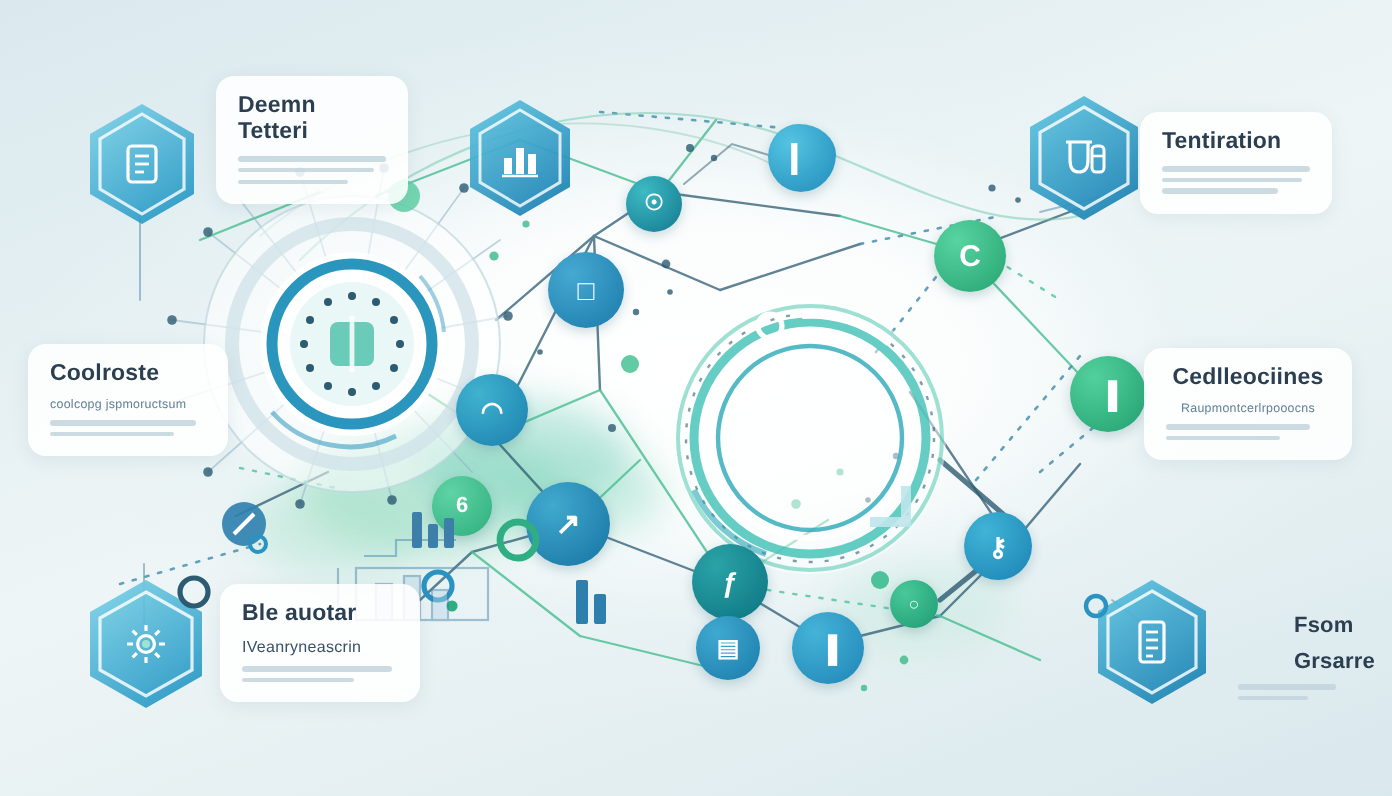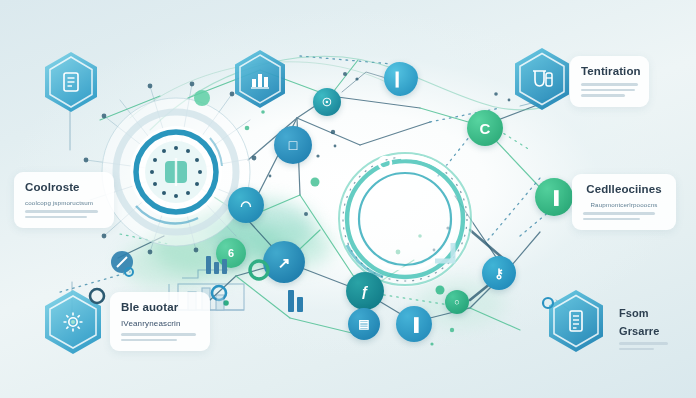--- a/index.html
+++ b/index.html
@@ -27,21 +27,21 @@
     position: absolute;
     background: rgba(255,255,255,0.88);
     border-radius: 9px;
     box-shadow: 0 2px 9px rgba(70,120,140,0.10);
     padding: 9px 11px 10px 11px;
   }
   .card .h {
     font-size: 11.5px; font-weight: bold; color: #2c3f50;
     letter-spacing: .1px; line-height: 1.15; margin-bottom: 5px;
   }
-  .card .h.two { font-size: 11px; }
+  .card .h.two { font-size: 11px; margin-left: 28px; }
   .card .sub {
     font-size: 6.2px; font-weight: normal; color: #5f7f93;
     letter-spacing: .15px; margin-bottom: 4px;
   }
   .lines { display: flex; flex-direction: column; gap: 3.2px; }
   .ln { height: 2.4px; border-radius: 2px; background: #c3d3dc; opacity: .85; }
 
   
   .hex { position: absolute; }
   .hex .glyph {
@@ -435,41 +435,49 @@
       <rect x="10" y="20" width="66" height="26"></rect>
       <line x1="10" y1="46" x2="76" y2="46"></line>
       <rect x="20" y="28" width="8" height="18" fill="#b9d7e4"></rect>
       <rect x="34" y="24" width="8" height="22" fill="#b9d7e4"></rect>
       <rect x="48" y="31" width="8" height="15" fill="#b9d7e4"></rect>
       <path d="M14 14 L30 14 L30 6 L60 6"></path>
       <line x1="1" y1="20" x2="1" y2="46"></line>
     </g>
   </svg>
 
+  <div class="card" style="left:108px;top:38px;width:96px;">
+    <div class="h">Deemn Tetteri</div>
+    <div class="lines">
+      <div class="ln" style="width:100%"></div>
+        <div class="ln" style="width:92%"></div>
+        <div class="ln" style="width:74%"></div>
+    </div>
+  </div>
 
   <div class="card" style="left:14px;top:172px;width:100px;">
     <div class="h">Coolroste</div>
     <div class="sub">coolcopg jspmoructsum</div>
     <div class="lines">
       <div class="ln" style="width:94%"></div>
         <div class="ln" style="width:80%"></div>
     </div>
   </div>
 
   <div class="card" style="left:110px;top:292px;width:100px;">
     <div class="h">Ble auotar</div>
     <div class="sub" style="font-size:8px;color:#39506a;margin-bottom:5px">IVeanryneascrin</div>
     <div class="lines">
       <div class="ln" style="width:96%"></div>
         <div class="ln" style="width:72%"></div>
     </div>
   </div>
 
 
-  <div class="card" style="left:570px;top:56px;width:79px;">
+  <div class="card" style="left:570px;top:56px;width:96px;">
     <div class="h">Tentiration</div>
     <div class="lines">
       <div class="ln" style="width:100%"></div>
         <div class="ln" style="width:94%"></div>
         <div class="ln" style="width:78%"></div>
     </div>
   </div>
 
   <div class="card" style="left:572px;top:174px;width:104px;text-align:center;">
     <div class="h">Cedlleociines</div>

